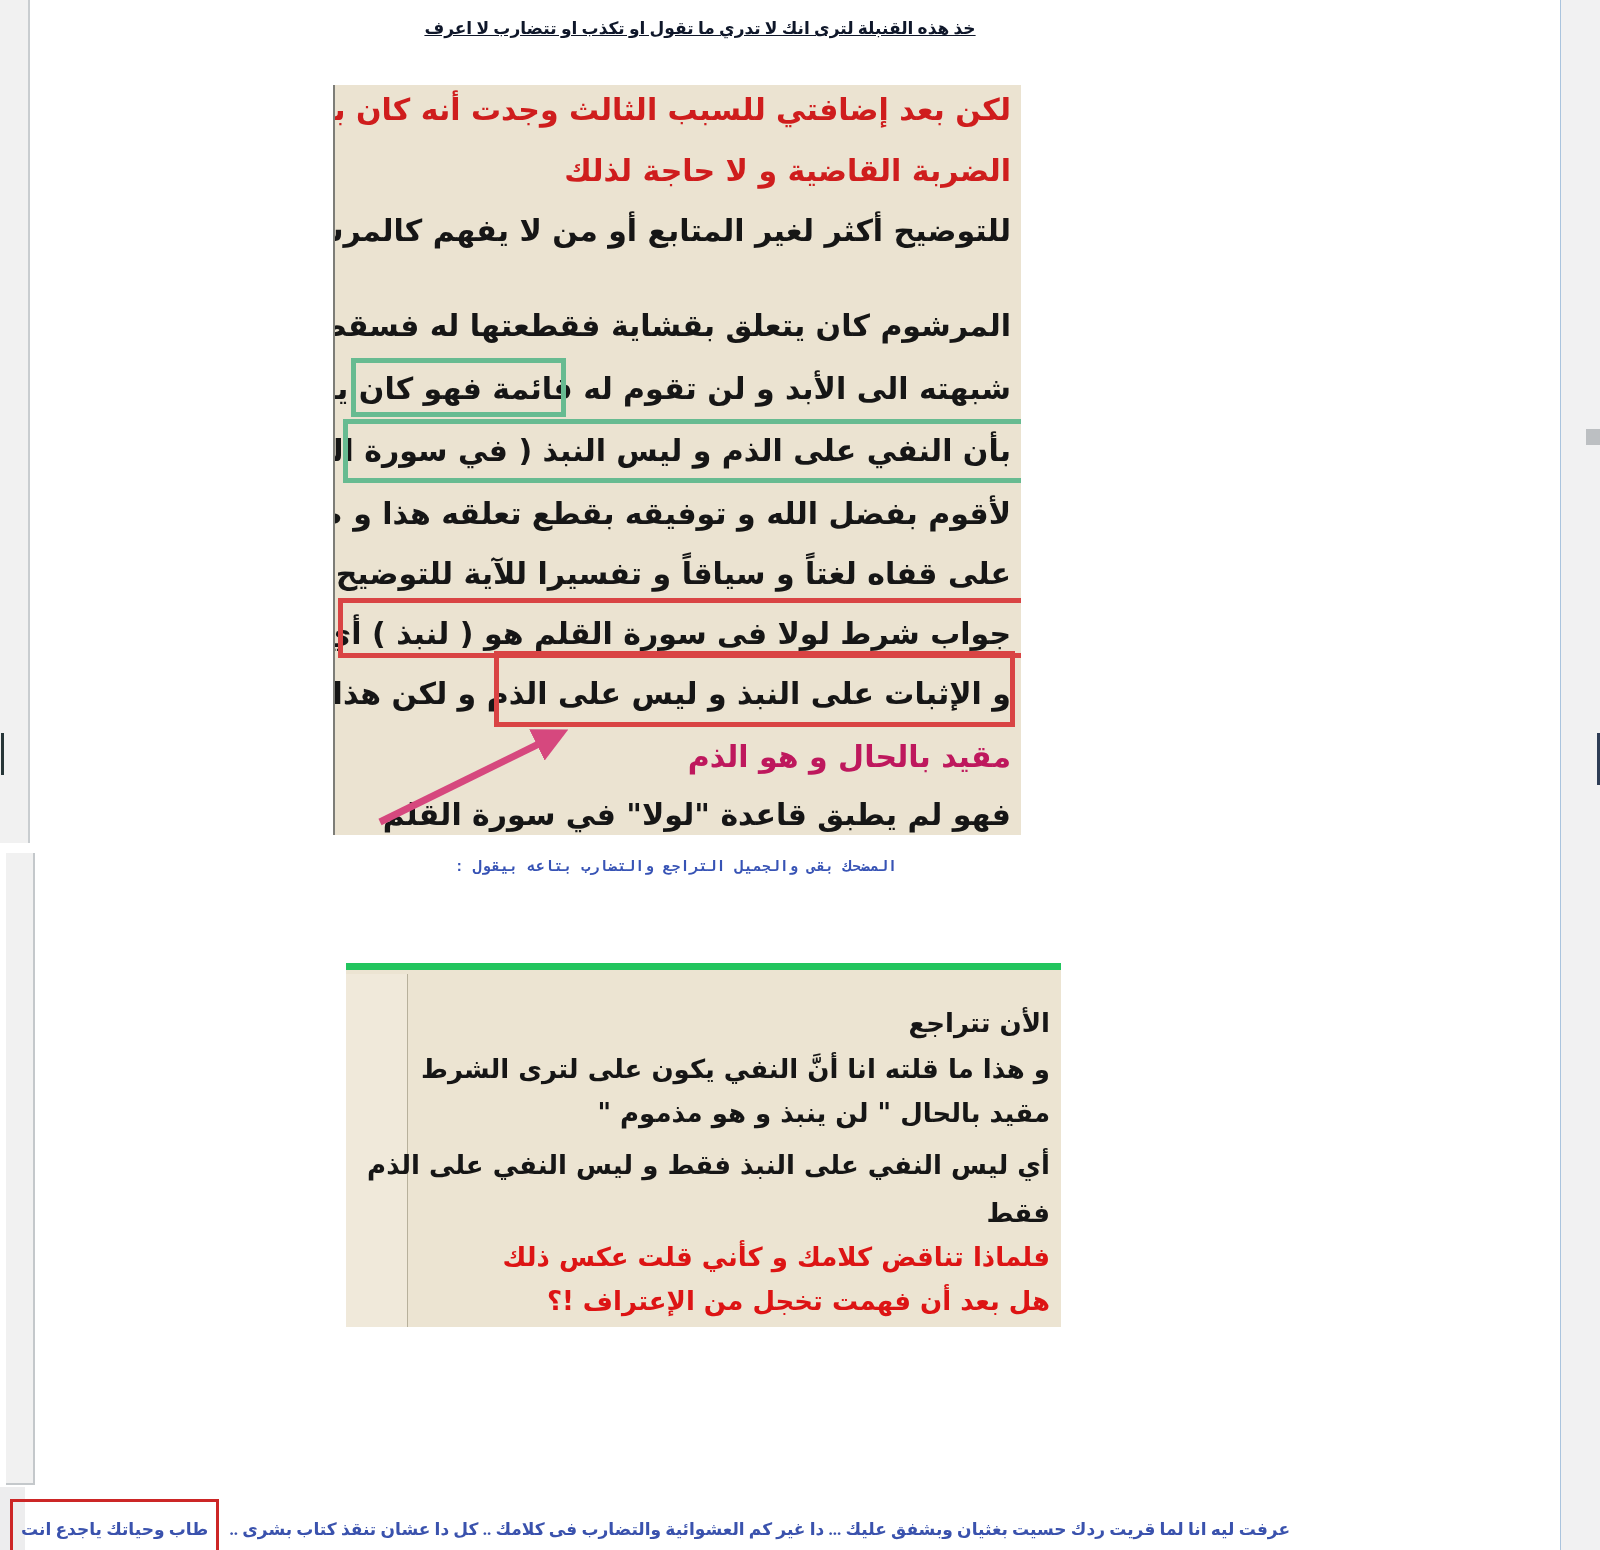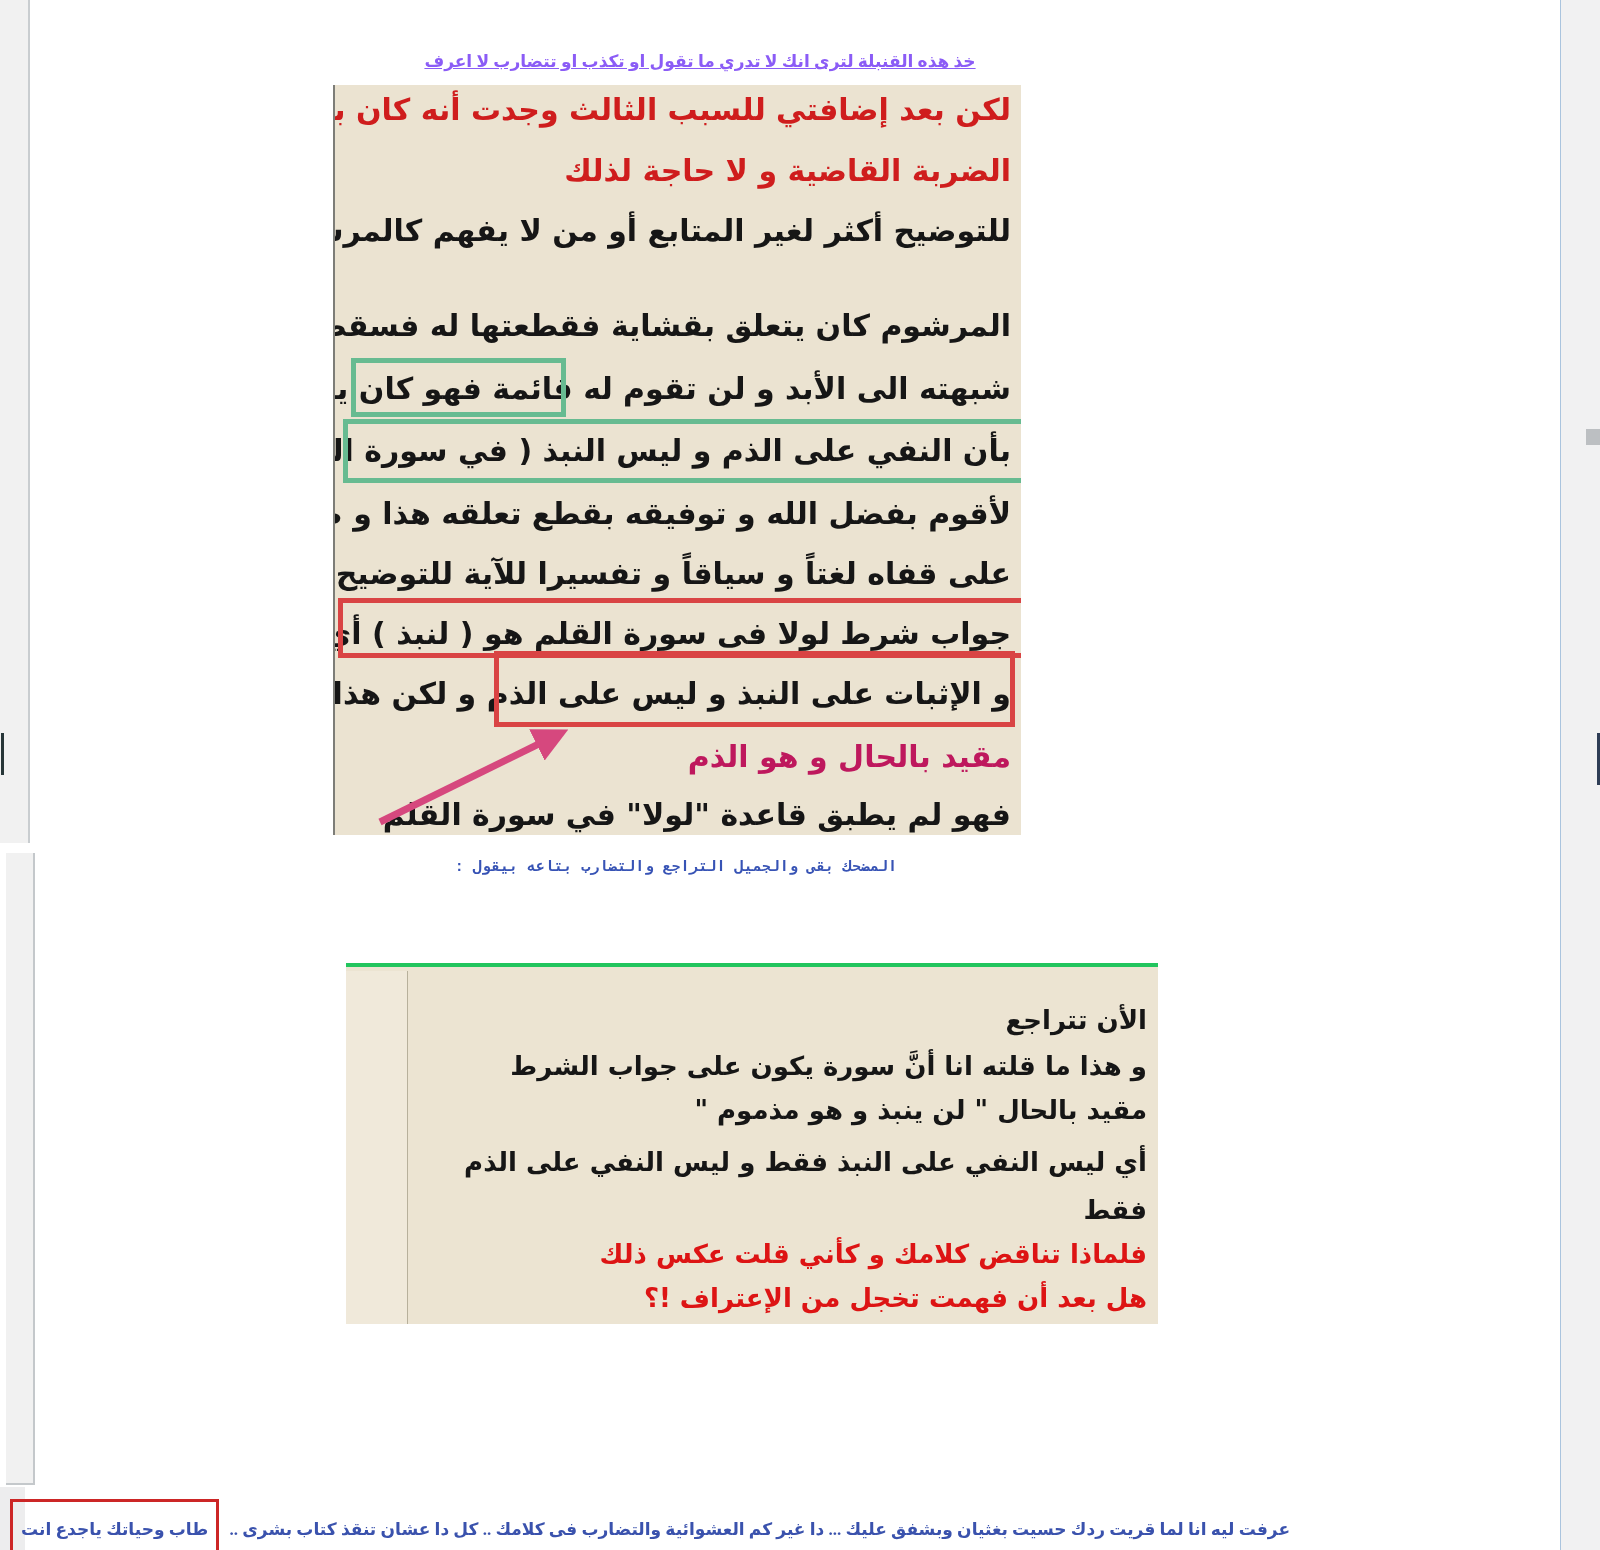--- a/index.html
+++ b/index.html
@@ -23,21 +23,21 @@
          font-size:17px;font-weight:bold;text-decoration:underline;}
   .caption{left:333px;top:857px;width:686px;text-align:center;direction:rtl;
            font-size:15px;font-weight:bold;font-family:Liberation Mono, monospace;}
   .comment{left:35px;top:1483px;width:1255px;direction:rtl;text-align:right;
            font-size:17px;font-weight:bold;white-space:nowrap;line-height:30px;}
   .boxed{border:3px solid #0ea5e9;padding:13px 8px;margin:16px 6px;display:inline-block;}
 
   
   .shot{background:#ebe3d1;overflow:hidden;}
   #shot1{left:333px;top:85px;width:686px;height:750px;border-left:2px solid #7d7d78;}
-  #shot2{left:346px;top:963px;width:812px;height:357px;background:#ece4d2;border-top:4px solid #22c55e;}
+  #shot2{left:346px;top:963px;width:715px;height:357px;background:#ece4d2;border-top:7px solid #22c55e;}
   .il{position:absolute;left:0;right:0;padding-right:10px;text-align:right;direction:rtl;
       font-family:"DejaVu Sans",sans-serif;font-size:30px;font-weight:bold;white-space:nowrap;color:#161616;}
   .il2{position:absolute;left:0;right:0;padding-right:11px;text-align:right;direction:rtl;
       font-family:"DejaVu Sans",sans-serif;font-size:26px;font-weight:bold;white-space:nowrap;color:#161616;}
   .qstrip{position:absolute;left:0;top:4px;bottom:0;width:61px;background:#f0e9da;border-right:1px solid #b7b09b;}
 
   
   .ann{position:absolute;box-sizing:border-box;border:5px solid #67bb91;}
   .gb1{left:16px;top:273px;width:215px;height:59px;}
   .gb2{left:8px;top:334px;width:690px;height:64px;}
@@ -52,21 +52,21 @@
 
   <div class="abs track trackA"></div>
   <div class="abs track trackB"></div>
   <div class="abs trackC"></div>
   <div class="abs ltick"></div>
   <div class="abs rgutter"></div>
   <div class="abs rline"></div>
   <div class="abs rthumb"></div>
   <div class="abs rnavy"></div>
 
-  <div class="abs title" style="color: #8b5cf6; margin-top: 33px;">خذ هذه القنبلة لترى انك لا تدري ما تقول او تكذب او تتضارب لا اعرف</div>
+  <div class="abs title" style="color: #0f172a;">خذ هذه القنبلة لترى انك لا تدري ما تقول او تكذب او تتضارب لا اعرف</div>
 
   <div id="shot1" class="abs shot">
     <div class="il" style="top: 7px; color: rgb(207, 29, 29);">لكن بعد إضافتي للسبب الثالث وجدت أنه كان بمثابة</div>
     <div class="il" style="top: 68px; color: rgb(207, 29, 29);">الضربة القاضية و لا حاجة لذلك</div>
     <div class="il" style="top: 128px; color: rgb(22, 22, 22);">للتوضيح أكثر لغير المتابع أو من لا يفهم كالمرشوم</div>
     <div class="il" style="top: 223px; color: rgb(22, 22, 22);">المرشوم كان يتعلق بقشاية فقطعتها له فسقط هو و</div>
     <div class="il" style="top: 286px; color: rgb(22, 22, 22);">شبهته الى الأبد و لن تقوم له قائمة فهو كان يتعلق</div>
     <div class="il" style="top: 348px; color: rgb(22, 22, 22);">بأن النفي على الذم و ليس النبذ ( في سورة القلم )</div>
     <div class="il" style="top: 411px; color: rgb(22, 22, 22);">لأقوم بفضل الله و توفيقه بقطع تعلقه هذا و صفعه</div>
     <div class="il" style="top: 471px; color: rgb(22, 22, 22);">على قفاه لغتاً و سياقاً و تفسيرا للآية للتوضيح أكثر</div>
@@ -88,21 +88,21 @@
       </defs>
       <line x1="45" y1="737" x2="222" y2="650" stroke="#d6487e" stroke-width="7" marker-end="url(#ah)"></line>
     </svg>
   </div>
 
   <div class="abs caption" style="color: rgb(55, 83, 181);">المضحك بقى والجميل التراجع والتضارب بتاعه بيقول :</div>
 
   <div id="shot2" class="abs shot">
     <div class="qstrip"></div>
     <div class="il2" style="top: 38px; color: rgb(22, 22, 22);">الأن تتراجع</div>
-    <div class="il2" style="top: 84px; color: rgb(22, 22, 22);">و هذا ما قلته انا أنَّ سورة يكون على جواب الشرط</div>
+    <div class="il2" style="top: 84px; color: rgb(22, 22, 22);">و هذا ما قلته انا أنَّ النفي يكون على لترى الشرط</div>
     <div class="il2" style="top: 128px; color: rgb(22, 22, 22);">مقيد بالحال " لن ينبذ و هو مذموم "</div>
     <div class="il2" style="top: 180px; color: rgb(22, 22, 22);">أي ليس النفي على النبذ فقط و ليس النفي على الذم</div>
     <div class="il2" style="top: 228px; color: rgb(22, 22, 22);">فقط</div>
     <div class="il2" style="top: 272px; color: rgb(221, 20, 20);">فلماذا تناقض كلامك و كأني قلت عكس ذلك</div>
     <div class="il2" style="top: 316px; color: rgb(221, 20, 20); padding-left: 19px;">هل بعد أن فهمت تخجل من الإعتراف !؟</div>
   </div>
 
   <div class="abs comment" style="color: rgb(58, 82, 173);">
     <span>عرفت ليه انا لما قريت ردك حسيت بغثيان وبشفق عليك ... دا غير كم العشوائية والتضارب فى كلامك .. كل دا عشان تنقذ كتاب بشرى ..</span>
     <span class="boxed" style="border-color: rgb(204, 38, 38);">طاب وحياتك ياجدع انت</span>

